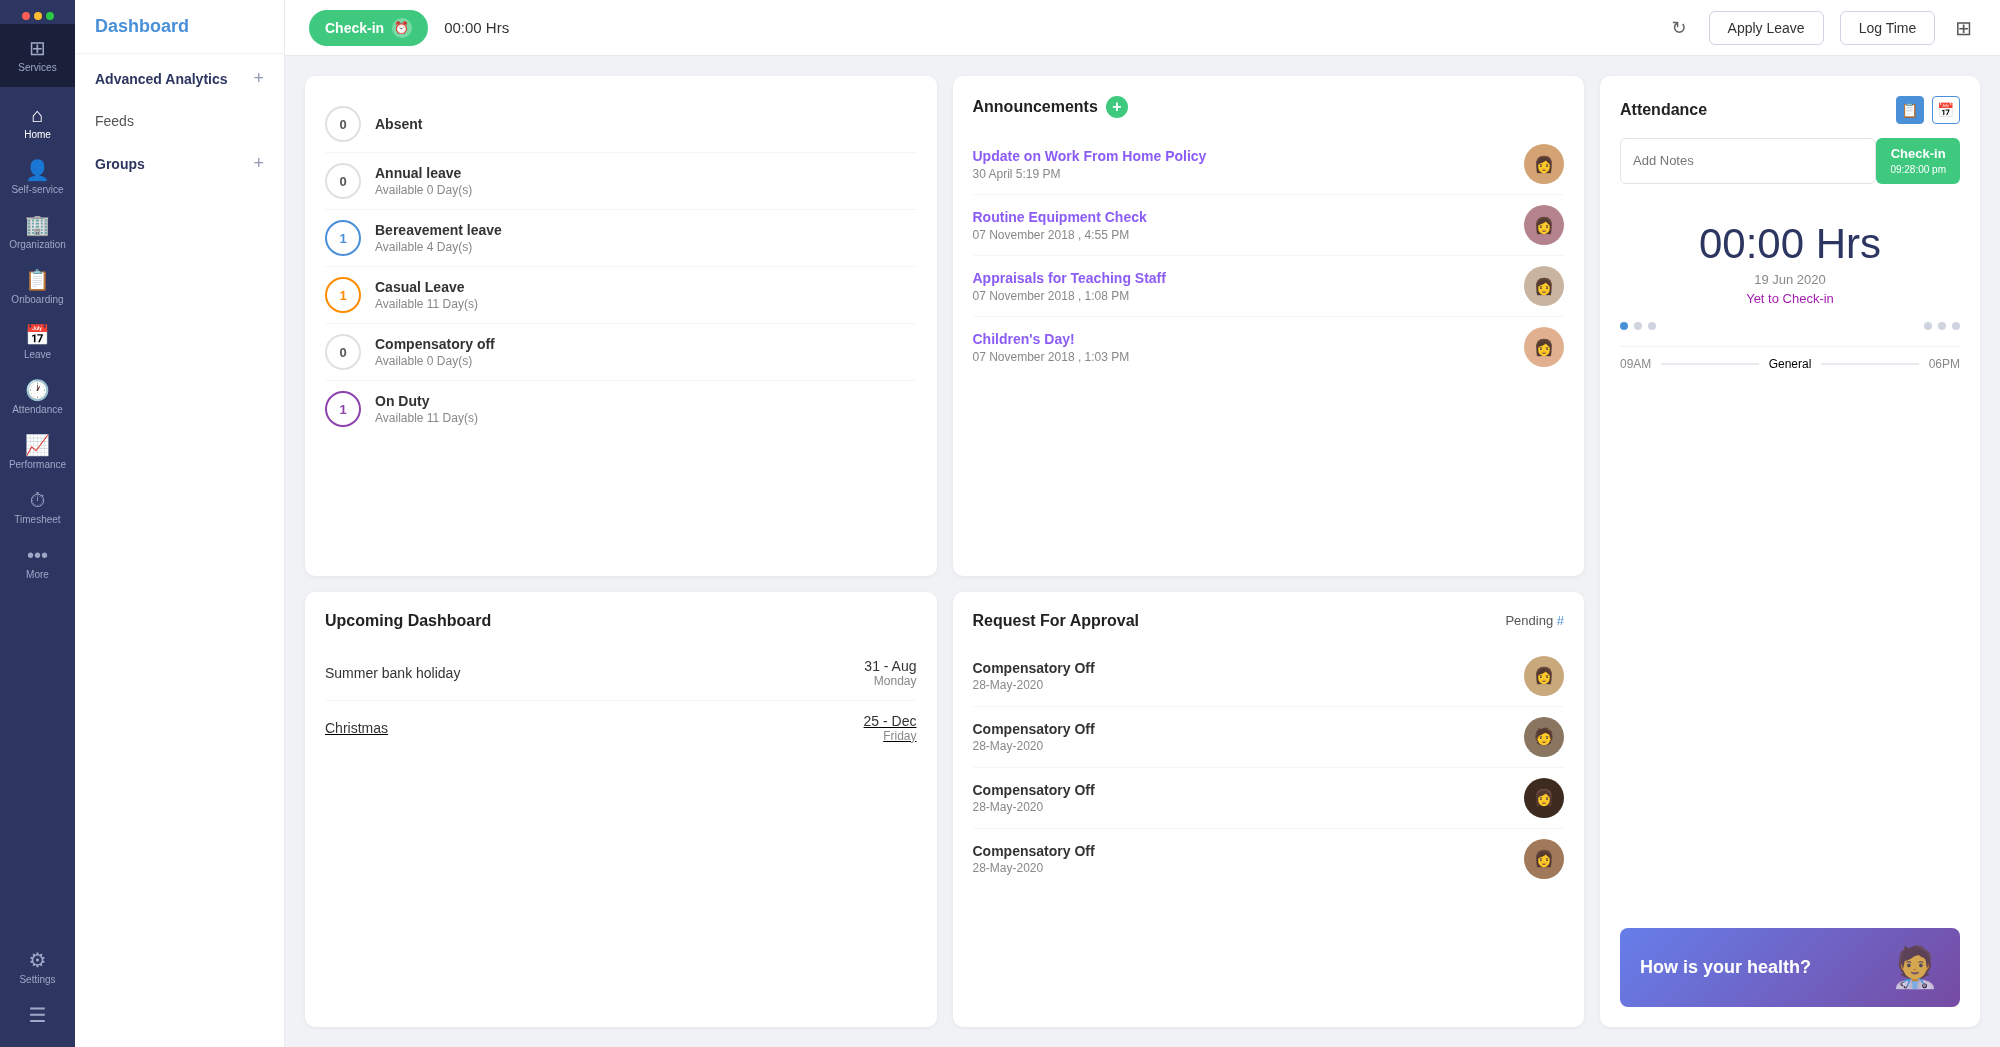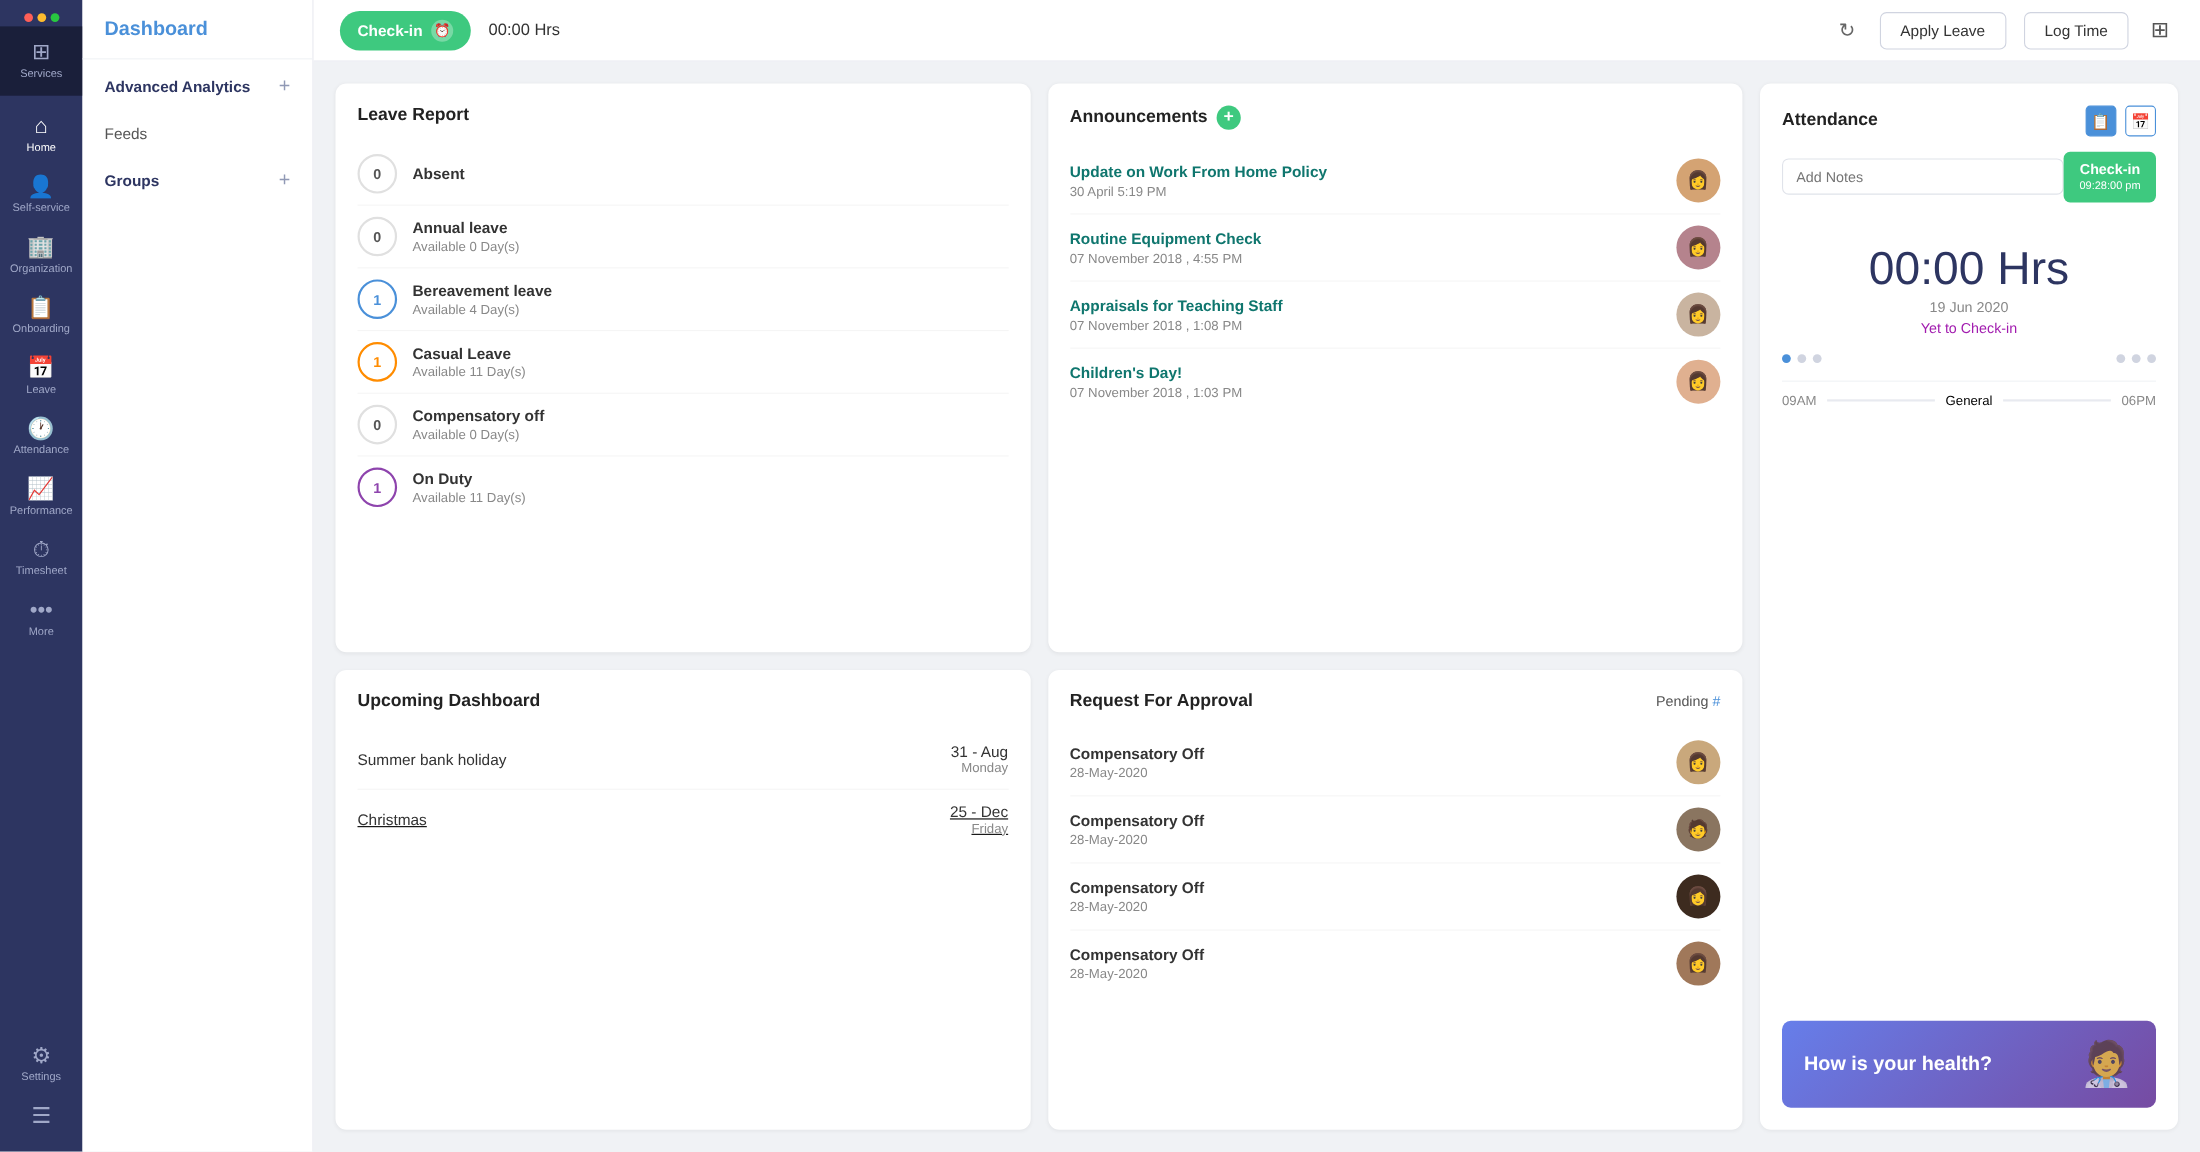--- a/index.html
+++ b/index.html
@@ -243,21 +243,21 @@
     .announce-item {
       display: flex;
       align-items: center;
       justify-content: space-between;
       padding: 10px 0;
       border-bottom: 1px solid #f5f5f5;
       gap: 12px;
     }
     .announce-item:last-child { border-bottom: none; }
     .announce-text {}
-    .announce-name { font-size: 14px; font-weight: 600; color: #0f766e; }
+    .announce-name { font-size: 14px; font-weight: 600; color: #8b5cf6; }
     .announce-date { font-size: 12px; color: #888; margin-top: 3px; }
     .avatar-circle {
       width: 40px;
       height: 40px;
       border-radius: 50%;
       background: #c8a882;
       flex-shrink: 0;
       overflow: hidden;
       display: flex;
       align-items: center;
@@ -289,21 +289,20 @@
       display: flex;
       align-items: center;
       justify-content: center;
       cursor: pointer;
       font-size: 14px;
       color: #4a90d9;
     }
     .att-icon-btn.active { background: #4a90d9; color: white; }
     .att-notes-row {
       display: flex;
-      align-items: center;
       gap: 0;
       margin-bottom: 16px;
     }
     .att-notes-input {
       flex: 1;
       border: 1px solid #e0e3ea;
       border-radius: 6px;
       padding: 8px 12px;
       font-size: 13px;
       color: #aaa;
@@ -511,21 +510,20 @@
     <div class="topbar-spacer"></div>
     <button class="topbar-refresh">↻</button>
     <button class="topbar-btn">Apply Leave</button>
     <button class="topbar-btn">Log Time</button>
     <button class="topbar-grid-btn">⊞</button>
   </div>
 
   <div class="dashboard-grid">
 
     <div class="card leave-report-card">
-      <div class="card-title">Leave Report</div>
       <div>
         <div class="leave-item">
           <div class="leave-badge">0</div>
           <div class="leave-info">
             <div class="leave-name">Absent</div>
           </div>
         </div>
         <div class="leave-item">
           <div class="leave-badge">0</div>
           <div class="leave-info">

